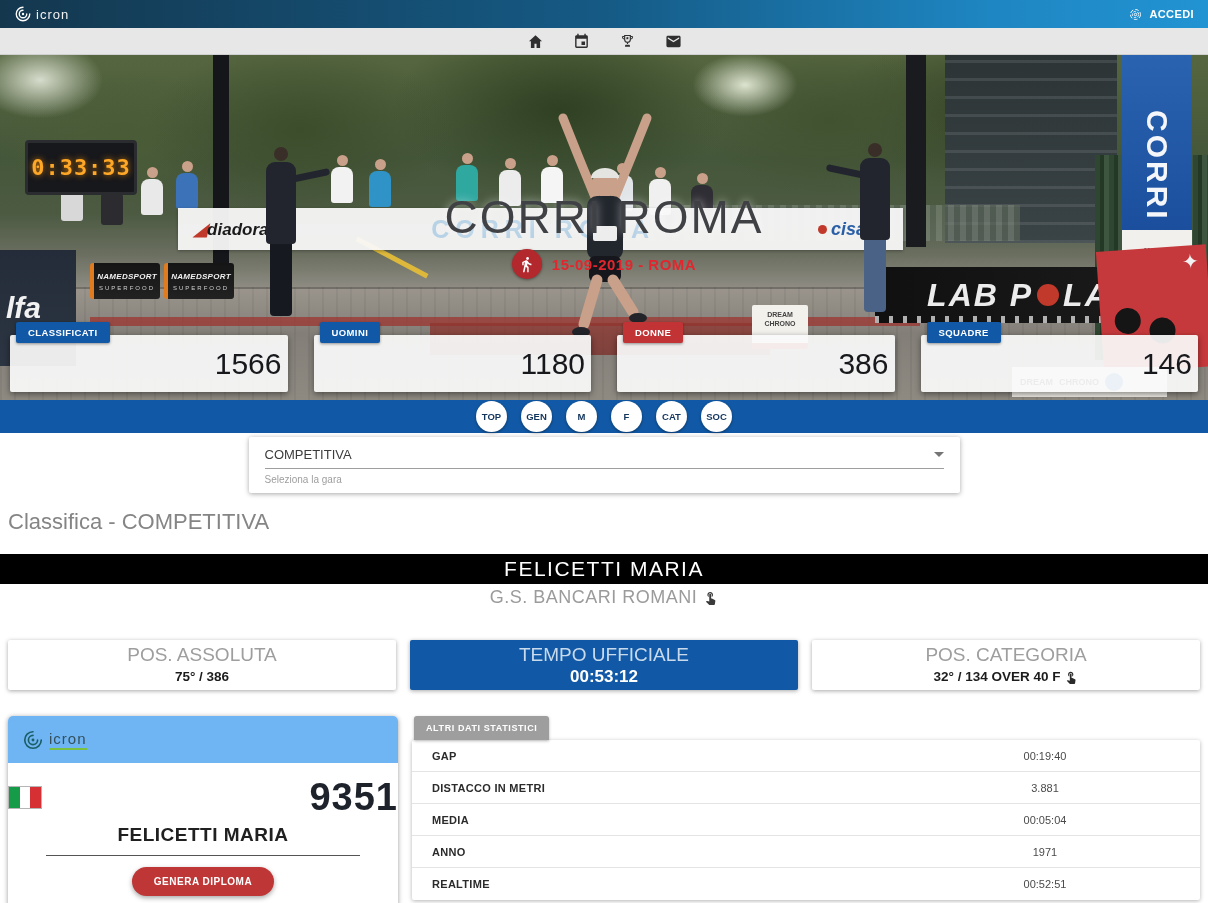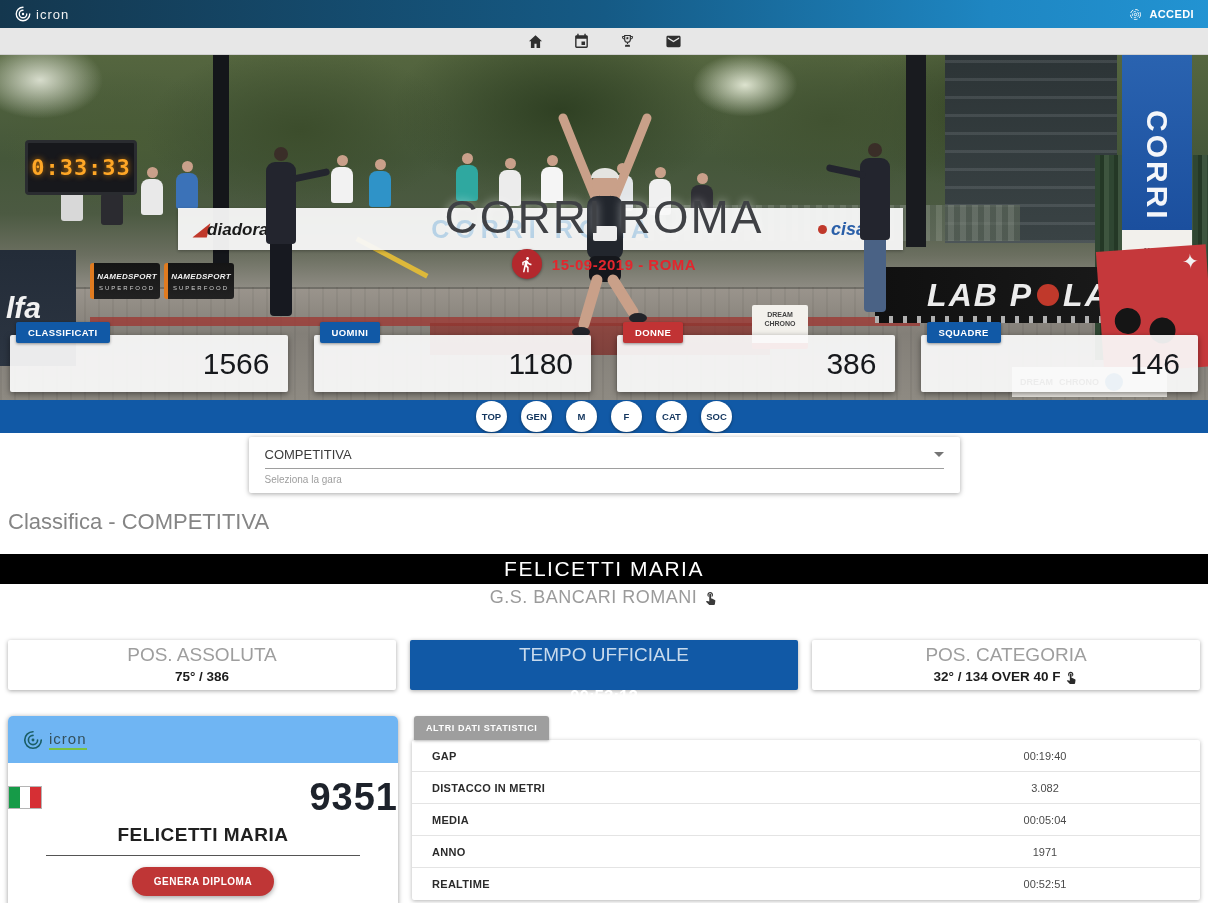--- a/index.html
+++ b/index.html
@@ -120,21 +120,21 @@
   .hero-date { position:absolute; left:0; right:0; top:194px; z-index:6; display:flex;
     align-items:center; justify-content:center; gap:10px; }
   .date-circle { width:30px; height:30px; border-radius:50%; background:#b3282d; display:flex;
     align-items:center; justify-content:center; box-shadow:0 1px 3px rgba(0,0,0,.4); }
   .date-circle .ic { width:17px; height:17px; color:#fff; }
   .date-text { color:#e3262d; font-weight:700; font-size:15px; letter-spacing:.5px; }
 
   .hero-stats { position:absolute; left:0; right:0; bottom:8px; z-index:7; display:flex; gap:26px; padding:0 10px; }
   .stat-box { flex:1; position:relative; height:57px; background:rgba(250,250,250,.93); border-radius:2px;
     box-shadow:0 2px 6px rgba(0,0,0,.45); display:flex; align-items:center; justify-content:flex-end;
-    padding-right:18px; font-size:30px; color:#16181c; }
+    padding-right:6px; font-size:30px; color:#16181c; }
   .stat-badge { position:absolute; top:-13px; left:6px; color:#fff; font-size:9.5px; font-weight:700;
     letter-spacing:.4px; padding:5px 12px; border-radius:2px; box-shadow:0 1px 3px rgba(0,0,0,.4); }
   .badge-blue { background:#1159a6; }
   .badge-red { background:#c13334; }
 
   
   .filterbar { height:33px; background:#1159a6; display:flex; align-items:center; justify-content:center; gap:14px; }
   .fbtn { width:31px; height:31px; border-radius:50%; background:#fff; color:#12355e;
     font-size:9.5px; font-weight:700; display:flex; align-items:center; justify-content:center;
     box-shadow:0 1px 3px rgba(0,0,0,.4); cursor:pointer; }
@@ -159,21 +159,21 @@
   .team-line .ic { width:15px; height:15px; color:#3a3a3a; cursor:pointer; }
 
   .summary-row { margin-top:30px; display:flex; gap:14px; padding:0 8px; }
   .sum-card { flex:1; height:50px; background:#fff; box-shadow:0 1px 4px rgba(0,0,0,.35);
     border-radius:2px; text-align:center; padding-top:2px; }
   .sum-title { font-size:19px; color:#9e9e9e; font-weight:400; line-height:25px; }
   .sum-value { font-size:13.5px; font-weight:700; color:#1c1c1c; line-height:20px;
     display:flex; align-items:center; justify-content:center; gap:4px; }
   .sum-card.blue { background:#1159a6; }
   .sum-card.blue .sum-title { color:#c8daec; }
-  .sum-card.blue .sum-value { color:#fff; font-size:17px;margin-top:20px; }
+  .sum-card.blue .sum-value { color:#fff; font-size:17px; }
   .sum-value .ic { width:14px; height:14px; color:#2b2b2b; cursor:pointer; }
 
   
   .bottom-row { margin-top:26px; display:flex; gap:14px; padding:0 8px; align-items:flex-start; }
   .bib-card { width:390px; flex:none; border-radius:5px; overflow:hidden;
     box-shadow:0 1px 5px rgba(0,0,0,.4); background:#fff; }
   .bib-header { height:47px; background:#6fb5f3; display:flex; align-items:center; padding:0 14px; gap:5px; }
   .bib-header .ic { width:22px; height:22px; color:#1b5e66; }
   .bib-logo-text { font-size:15px; font-weight:300; letter-spacing:1px; color:#33505c;
     border-bottom:2px solid #7ac143; padding-bottom:1px; }
@@ -514,21 +514,21 @@
 
     <div class="stats-panel">
       <div class="stats-badge">ALTRI DATI STATISTICI</div>
       <div class="stats-table">
         <div class="stats-row">
           <span class="stats-label">GAP</span>
           <span class="stats-value">00:19:40</span>
         </div>
         <div class="stats-row">
           <span class="stats-label">DISTACCO IN METRI</span>
-          <span class="stats-value">3.082</span>
+          <span class="stats-value">3.881</span>
         </div>
         <div class="stats-row">
           <span class="stats-label">MEDIA</span>
           <span class="stats-value">00:05:04</span>
         </div>
         <div class="stats-row">
           <span class="stats-label">ANNO</span>
           <span class="stats-value">1971</span>
         </div>
         <div class="stats-row">

